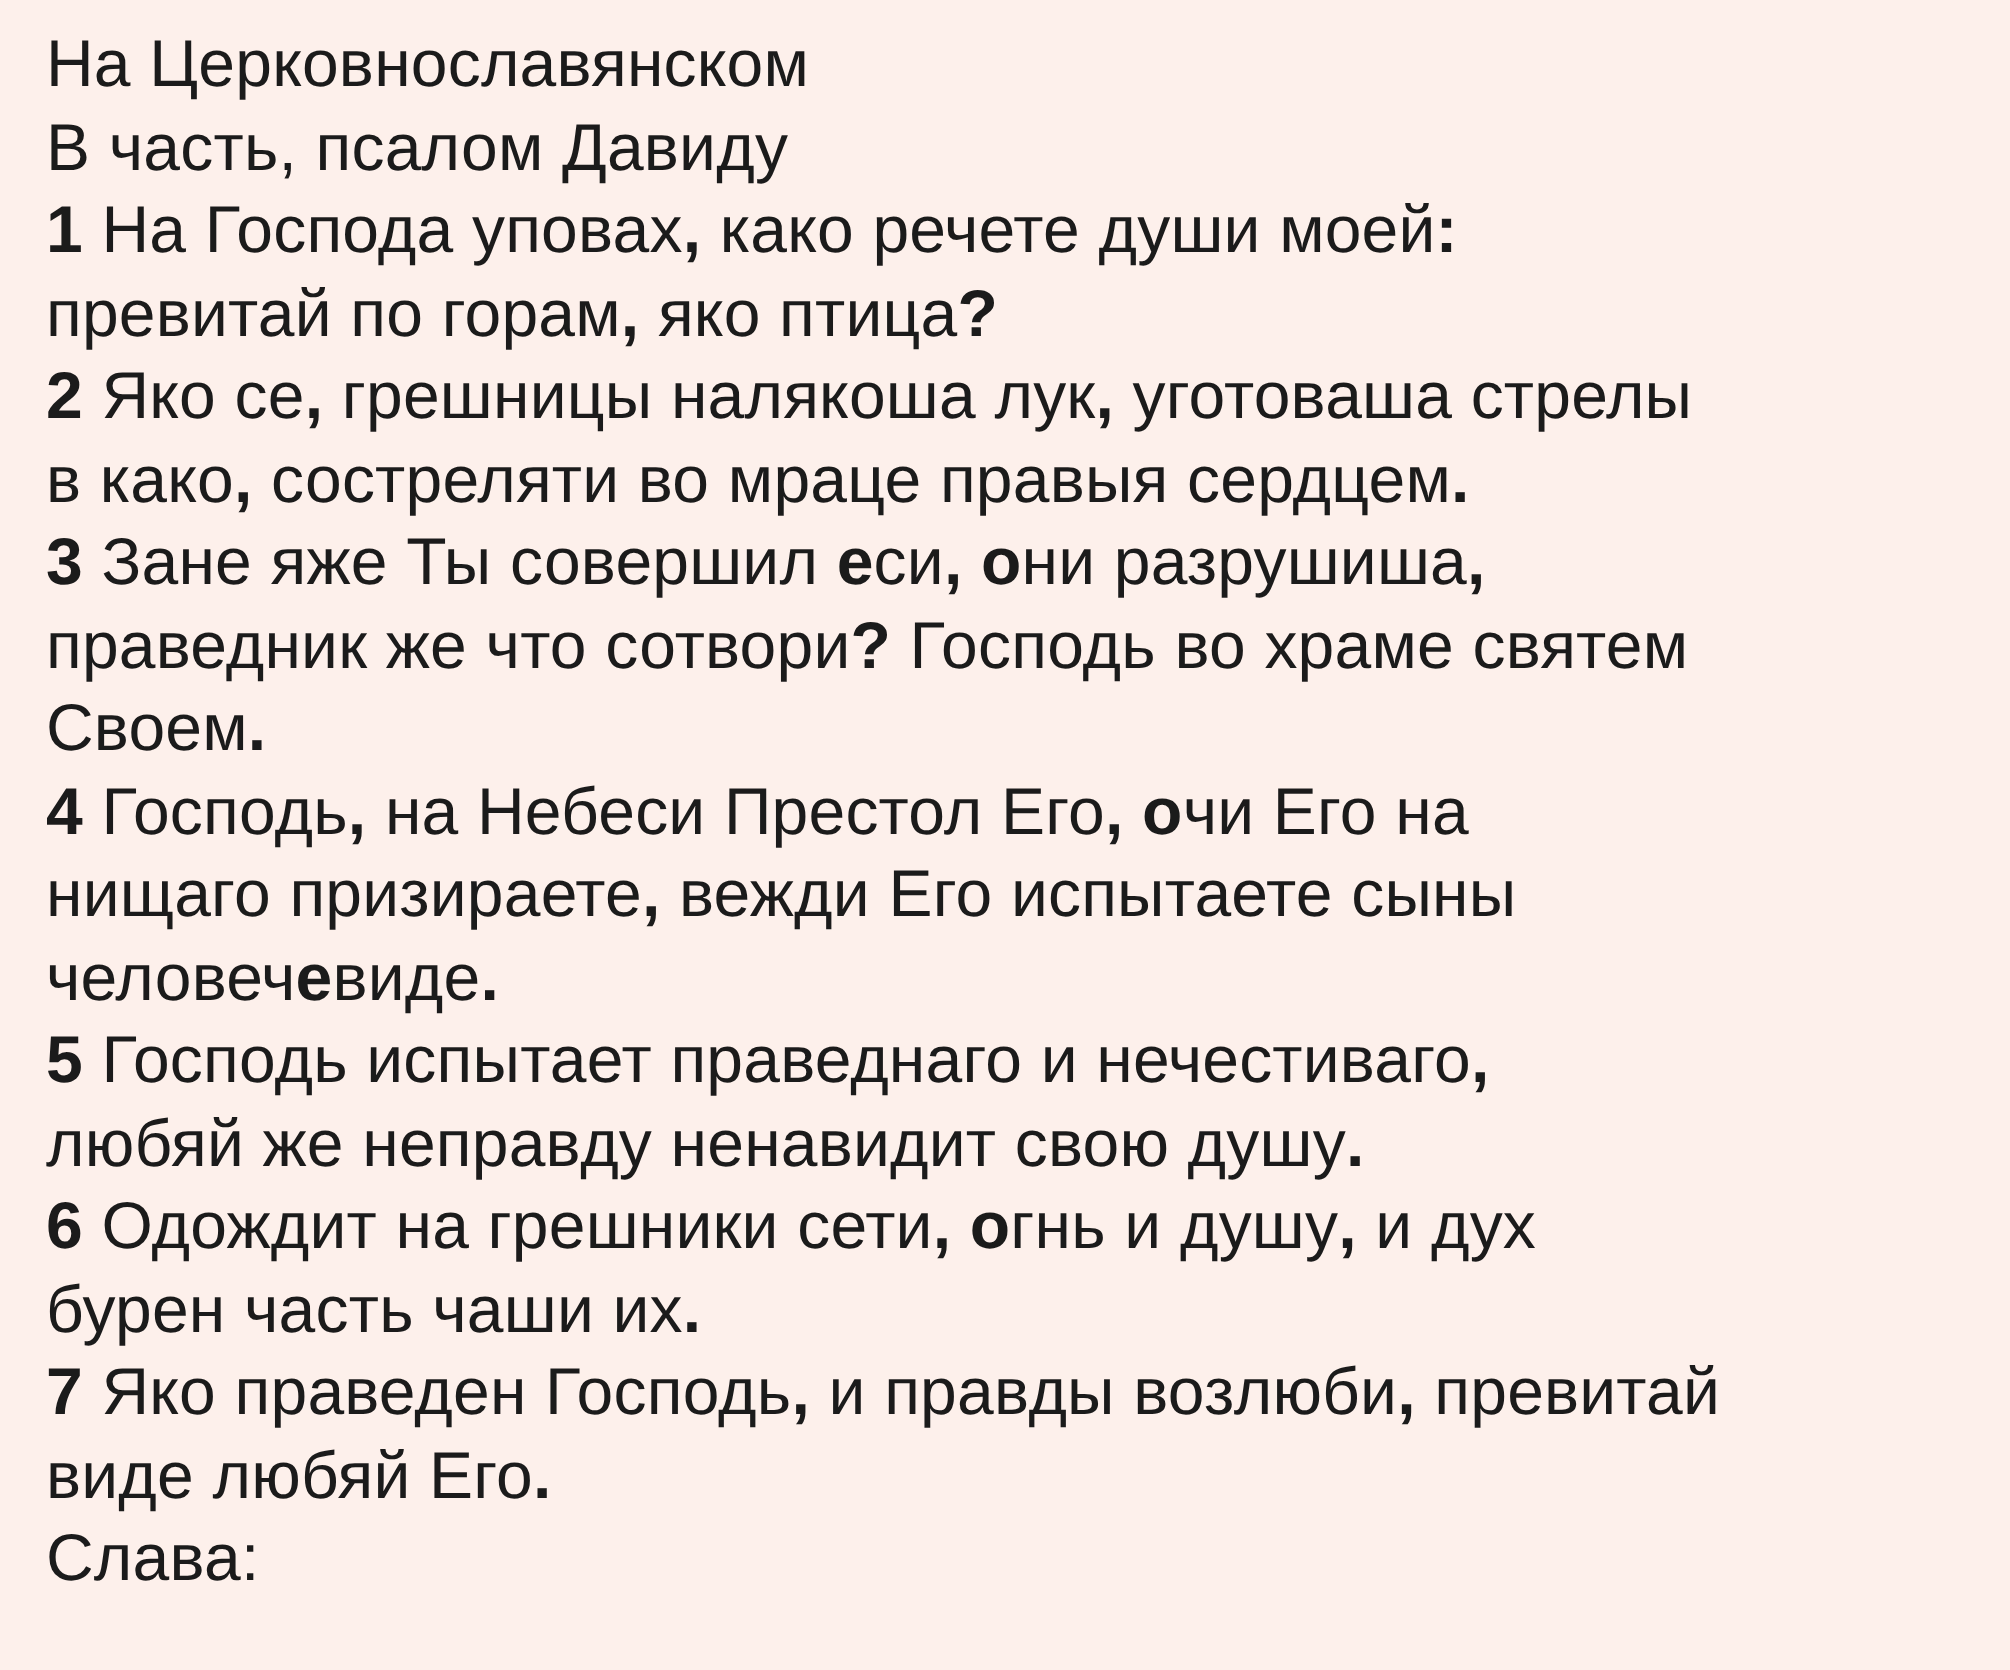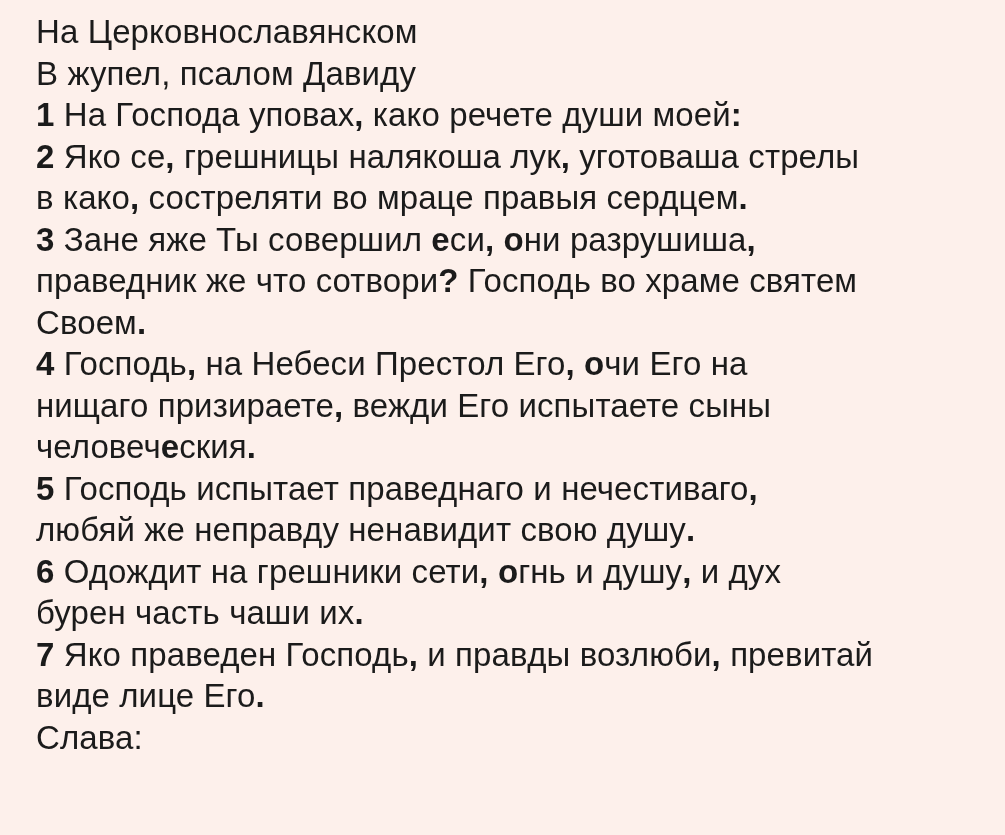--- a/index.html
+++ b/index.html
@@ -9,21 +9,21 @@
   body {
     width: 1005px;
     height: 835px;
     background: #fdf0eb;
     overflow: hidden;
   }
   .page {
     box-sizing: border-box;
     width: 1005px;
     height: 835px;
-    padding: 11px 20px 0 36px;
+    padding: 11px 20px 0 23px;
     font-family: "Liberation Sans", "DejaVu Sans", sans-serif;
     font-size: 33px;
     line-height: 41.5px;
     color: #1b1b1b;
     letter-spacing: 0.1px;
   }
   .line {
     margin: 0;
     padding: 0;
     white-space: pre-wrap;
@@ -31,31 +31,32 @@
   .seg-bold {
     font-weight: 700;
   }
 </style>
 </head>
 <body style="background: rgb(253, 240, 235);">
 
 <main class="page" style="color: rgb(27, 27, 27);">
   <div id="text-content">
       <p class="line"><span class="seg-normal">На Церковнославянском</span></p>
-      <p class="line"><span class="seg-normal">В жупел, псалом Давиду</span></p>
+      <p class="line"><span class="seg-normal">В часть, псалом Давиду</span></p>
       <p class="line"><span class="seg-bold">1</span><span class="seg-normal"> На Господа уповах</span><span class="seg-bold">,</span><span class="seg-normal"> како речете души моей</span><span class="seg-bold">:</span></p>
+      <p class="line"><span class="seg-normal">превитай по горам</span><span class="seg-bold">,</span><span class="seg-normal"> яко птица</span><span class="seg-bold">?</span></p>
       <p class="line"><span class="seg-bold">2</span><span class="seg-normal"> Яко се</span><span class="seg-bold">,</span><span class="seg-normal"> грешницы налякоша лук</span><span class="seg-bold">,</span><span class="seg-normal"> уготоваша стрелы</span></p>
       <p class="line"><span class="seg-normal">в како</span><span class="seg-bold">,</span><span class="seg-normal"> состреляти во мраце правыя сердцем</span><span class="seg-bold">.</span></p>
       <p class="line"><span class="seg-bold">3</span><span class="seg-normal"> Зане яже Ты совершил </span><span class="seg-bold">е</span><span class="seg-normal">си</span><span class="seg-bold">,</span><span class="seg-normal"> </span><span class="seg-bold">о</span><span class="seg-normal">ни разрушиша</span><span class="seg-bold">,</span></p>
       <p class="line"><span class="seg-normal">праведник же что сотвори</span><span class="seg-bold">?</span><span class="seg-normal"> Господь во храме святем</span></p>
       <p class="line"><span class="seg-normal">Своем</span><span class="seg-bold">.</span></p>
       <p class="line"><span class="seg-bold">4</span><span class="seg-normal"> Господь</span><span class="seg-bold">,</span><span class="seg-normal"> на Небеси Престол Его</span><span class="seg-bold">,</span><span class="seg-normal"> </span><span class="seg-bold">о</span><span class="seg-normal">чи Его на</span></p>
       <p class="line"><span class="seg-normal">нищаго призираете</span><span class="seg-bold">,</span><span class="seg-normal"> вежди Его испытаете сыны</span></p>
-      <p class="line"><span class="seg-normal">человеч</span><span class="seg-bold">е</span><span class="seg-normal">ския</span><span class="seg-bold">.</span></p>
+      <p class="line"><span class="seg-normal">человеч</span><span class="seg-bold">е</span><span class="seg-normal">виде</span><span class="seg-bold">.</span></p>
       <p class="line"><span class="seg-bold">5</span><span class="seg-normal"> Господь испытает праведнаго и нечестиваго</span><span class="seg-bold">,</span></p>
       <p class="line"><span class="seg-normal">любяй же неправду ненавидит свою душу</span><span class="seg-bold">.</span></p>
       <p class="line"><span class="seg-bold">6</span><span class="seg-normal"> Одождит на грешники сети</span><span class="seg-bold">,</span><span class="seg-normal"> </span><span class="seg-bold">о</span><span class="seg-normal">гнь и душу</span><span class="seg-bold">,</span><span class="seg-normal"> и дух</span></p>
       <p class="line"><span class="seg-normal">бурен часть чаши их</span><span class="seg-bold">.</span></p>
       <p class="line"><span class="seg-bold">7</span><span class="seg-normal"> Яко праведен Господь</span><span class="seg-bold">,</span><span class="seg-normal"> и правды возлюби</span><span class="seg-bold">,</span><span class="seg-normal"> превитай</span></p>
-      <p class="line"><span class="seg-normal">виде лице Его</span><span class="seg-bold">.</span></p>
+      <p class="line"><span class="seg-normal">виде любяй Его</span><span class="seg-bold">.</span></p>
       <p class="line"><span class="seg-normal">Слава:</span></p>
     </div>
 </main>
 
 </body></html>

